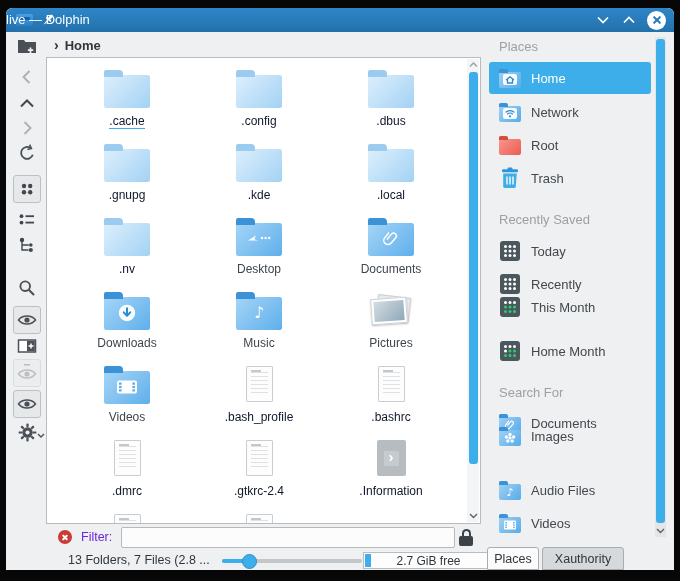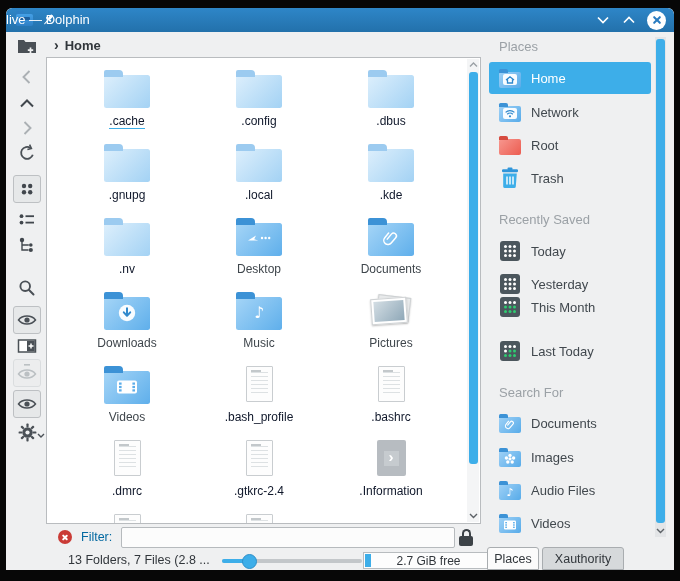--- a/index.html
+++ b/index.html
@@ -69,21 +69,21 @@
     color:#fff;font-size:15px;font-weight:bold;line-height:13px;padding-bottom:3px;}
   
   .vsb{position:absolute;top:1px;right:1px;width:12px;height:463px;background:#f4f5f6;}
   .vsb .thumb{position:absolute;left:1.5px;top:13px;width:9px;height:392px;background:#3daee9;border-radius:3px;}
   .sb-arrow{position:absolute;left:0;width:12px;height:12px;display:flex;align-items:center;justify-content:center;}
   
   .filterbar{position:absolute;left:40px;top:495px;width:435px;height:22px;}
   .clear{position:absolute;left:12px;top:3px;width:14px;height:14px;border-radius:50%;background:#ca3b36;}
   .clear::before,.clear::after{content:"";position:absolute;left:6px;top:3.5px;width:1.8px;height:7px;background:#fff;border-radius:1px;}
   .clear::before{transform:rotate(45deg);} .clear::after{transform:rotate(-45deg);}
-  .flabel{position:absolute;left:35px;top:3px;font-size:12.5px;color:#0369a1;}
+  .flabel{position:absolute;left:35px;top:3px;font-size:12.5px;color:#6d28d9;}
   .finput{position:absolute;left:75px;top:0;width:334px;height:21px;border:1px solid #b6babd;border-radius:2px;
     background:#fcfcfc;font-size:12px;padding:0 5px;outline:none;font-family:"Liberation Sans",sans-serif;}
   .lockbox{position:absolute;right:8px;top:2px;width:14px;height:17px;}
   .lock-shackle{position:absolute;left:2.5px;top:0;width:9px;height:9px;border:2px solid #3c4247;border-bottom:none;
     border-radius:5px 5px 0 0;}
   .lock-body{position:absolute;left:0;top:7px;width:14px;height:10px;background:#3c4247;border-radius:2px;}
   
   .statusbar{position:absolute;left:40px;top:519px;width:435px;height:19px;margin-left:20px;}
   .stat-text{position:absolute;left:2px;top:2px;font-size:12.5px;color:#31363b;white-space:nowrap;}
   .slider{position:absolute;left:156px;top:0;width:140px;height:19px;}
@@ -288,27 +288,27 @@
         <div class="cell">
           <div class="icn">
               <div class="fold hid"></div>
             </div>
           <div class="lbl dim">.gnupg</div>
         </div>
         <div class="cell">
           <div class="icn">
               <div class="fold hid"></div>
             </div>
+          <div class="lbl dim">.kde</div>
+        </div>
+        <div class="cell">
+          <div class="icn">
+              <div class="fold hid"></div>
+            </div>
           <div class="lbl dim">.local</div>
-        </div>
-        <div class="cell">
-          <div class="icn">
-              <div class="fold hid"></div>
-            </div>
-          <div class="lbl dim">.kde</div>
         </div>
         <div class="cell">
           <div class="icn">
               <div class="fold hid"></div>
             </div>
           <div class="lbl dim">.nv</div>
         </div>
         <div class="cell">
           <div class="icn">
               <div class="fold">
@@ -540,21 +540,21 @@
                 <circle cx="14.5" cy="5.5" r="1.5"></circle>
             <circle cx="5.5" cy="10" r="1.5"></circle>
                 <circle cx="10" cy="10" r="1.5"></circle>
                 <circle cx="14.5" cy="10" r="1.5"></circle>
             <circle cx="5.5" cy="14.5" r="1.5"></circle>
                 <circle cx="10" cy="14.5" r="1.5"></circle>
                 <circle cx="14.5" cy="14.5" r="1.5"></circle>
               </g>
             </svg>
           </span>
-        <span class="plabel">Yesterday</span>
+        <span class="plabel">Recently</span>
       </div>
       <div class="place" style="top:256px;">
         <span class="picon">
           <svg width="20" height="20">
               <rect width="20" height="20" rx="3" fill="#4b565d"></rect>
             <g fill="#fff">
                 <circle cx="5.5" cy="5.5" r="1.5"></circle>
                 <circle cx="10" cy="5.5" r="1.5"></circle>
                 <circle cx="14.5" cy="5.5" r="1.5"></circle>
               </g>
@@ -582,38 +582,38 @@
               </g>
             <g fill="#2ecc71">
                 <circle cx="10" cy="10" r="1.5"></circle>
                 <circle cx="14.5" cy="10" r="1.5"></circle>
             <circle cx="5.5" cy="14.5" r="1.5"></circle>
                 <circle cx="10" cy="14.5" r="1.5"></circle>
                 <circle cx="14.5" cy="14.5" r="1.5"></circle>
               </g>
             </svg>
           </span>
-        <span class="plabel">Last Today</span>
+        <span class="plabel">Home Month</span>
       </div>
 
       <div class="shdr" style="top:350px;">Search For</div>
 
       <div class="place" style="top:372px;">
         <span class="picon">
           <span class="sfold">
               <svg class="semb" width="14" height="14" viewBox="0 0 14 14">
             <g transform="rotate(40 7 7)">
                   <path d="M5.3 8.6 V4.4 a1.7 1.7 0 0 1 3.4 0 V9 a2.6 2.6 0 0 1 -5.2 0 V5" fill="none" stroke="#fff" stroke-width="1.1" stroke-linecap="round"></path>
                 </g>
               </svg>
             </span>
           </span>
         <span class="plabel">Documents</span>
       </div>
-      <div class="place" style="top:406px;">
+      <div class="place" style="top:385px;">
         <span class="picon">
           <span class="sfold">
               <svg class="semb" width="12" height="12">
                 <g fill="#fff">
             <circle cx="6" cy="2.4" r="1.7"></circle>
                   <circle cx="9.6" cy="5" r="1.7"></circle>
                   <circle cx="8.2" cy="9" r="1.7"></circle>
             <circle cx="3.8" cy="9" r="1.7"></circle>
                   <circle cx="2.4" cy="5" r="1.7"></circle>
                   <circle cx="6" cy="5.8" r="1.6"></circle>

